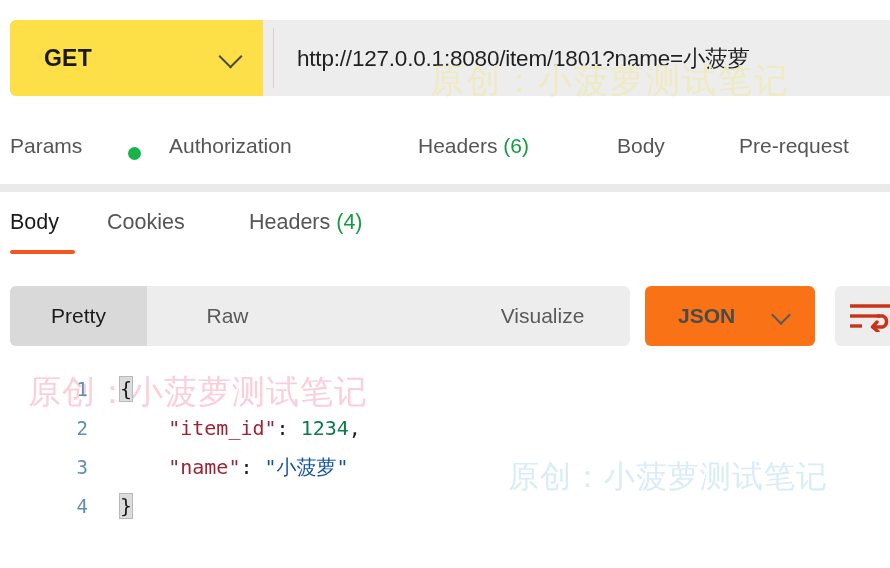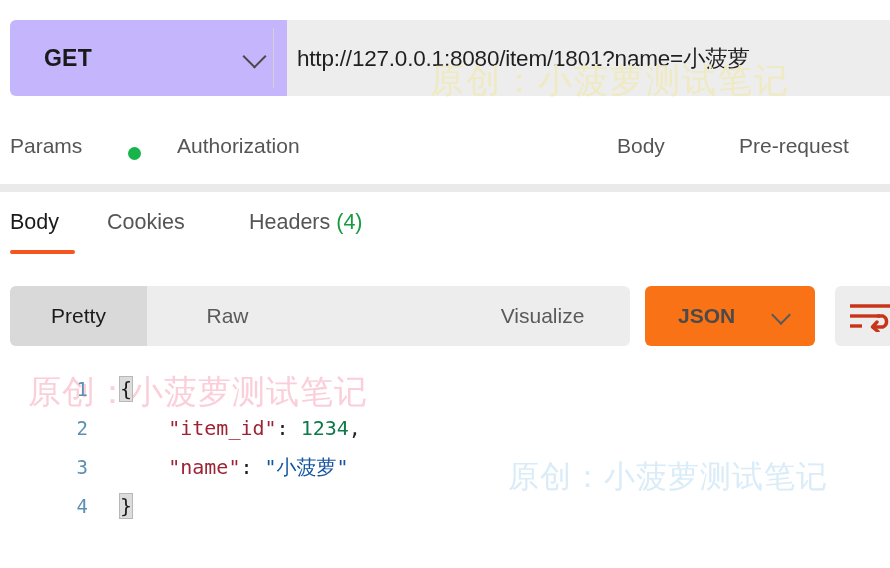--- a/index.html
+++ b/index.html
@@ -26,24 +26,23 @@
     background: #ededed;
     border-radius: 6px;
     box-sizing: border-box;
   }
   #method-select {
     position: absolute;
     left: 0;
     top: 0;
     width: 253px;
     height: 76px;
-    background: #c4b5fd;
+    background: #fde047;
     border-radius: 6px 0 0 6px;
     cursor: pointer;
-    padding-left: 24px;
   }
   #method-label {
     position: absolute;
     left: 34px;
     top: 50%;
     transform: translateY(-50%);
     font-size: 23px;
     font-weight: bold;
     color: #1a1a1a;
     letter-spacing: 0.2px;
@@ -309,22 +308,23 @@
 
   <div id="url-text">http://127.0.0.1:8080/item/1801?name=小菠萝</div>
 </div>
 
 <div class="watermark" id="watermark-url">原创：小菠萝测试笔记</div>
 
 <div id="request-tabs">
   <span class="req-tab" style="left:10px;">Params</span>
   <span id="green-dot"></span>
 
-  <span class="req-tab" style="left:169px;margin-left:8px;">Authorization</span>
-
+  <span class="req-tab" style="left:169px;">Authorization</span>
+
+  <span class="req-tab" style="left:418px;"><span>Headers</span><span class="count-green"> </span><span class="count-green">(6)</span></span>
 
   <span class="req-tab" style="left:617px;">Body</span>
 
   <span class="req-tab" style="left:739px;">Pre-request</span>
 </div>
 
 <div id="section-divider"></div>
 
 <div id="response-tabs">
   <span class="res-tab active" style="left:10px;">Body</span>

